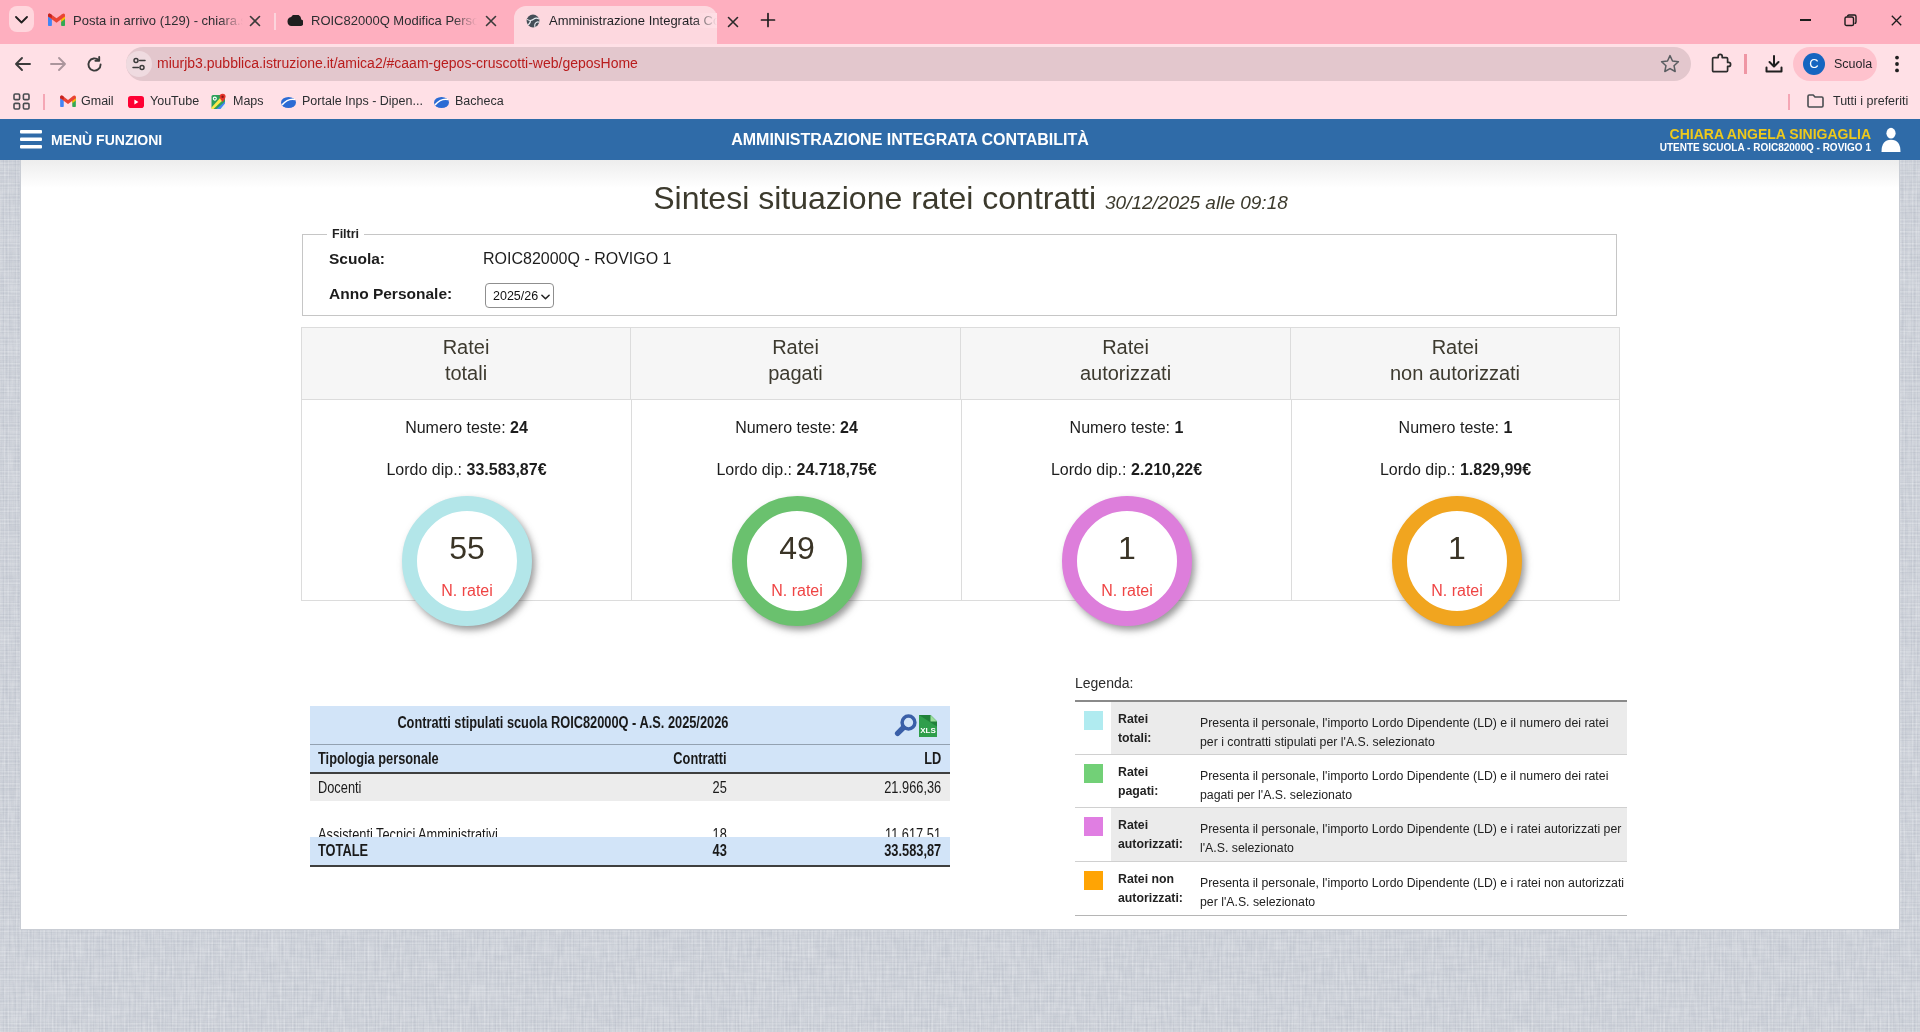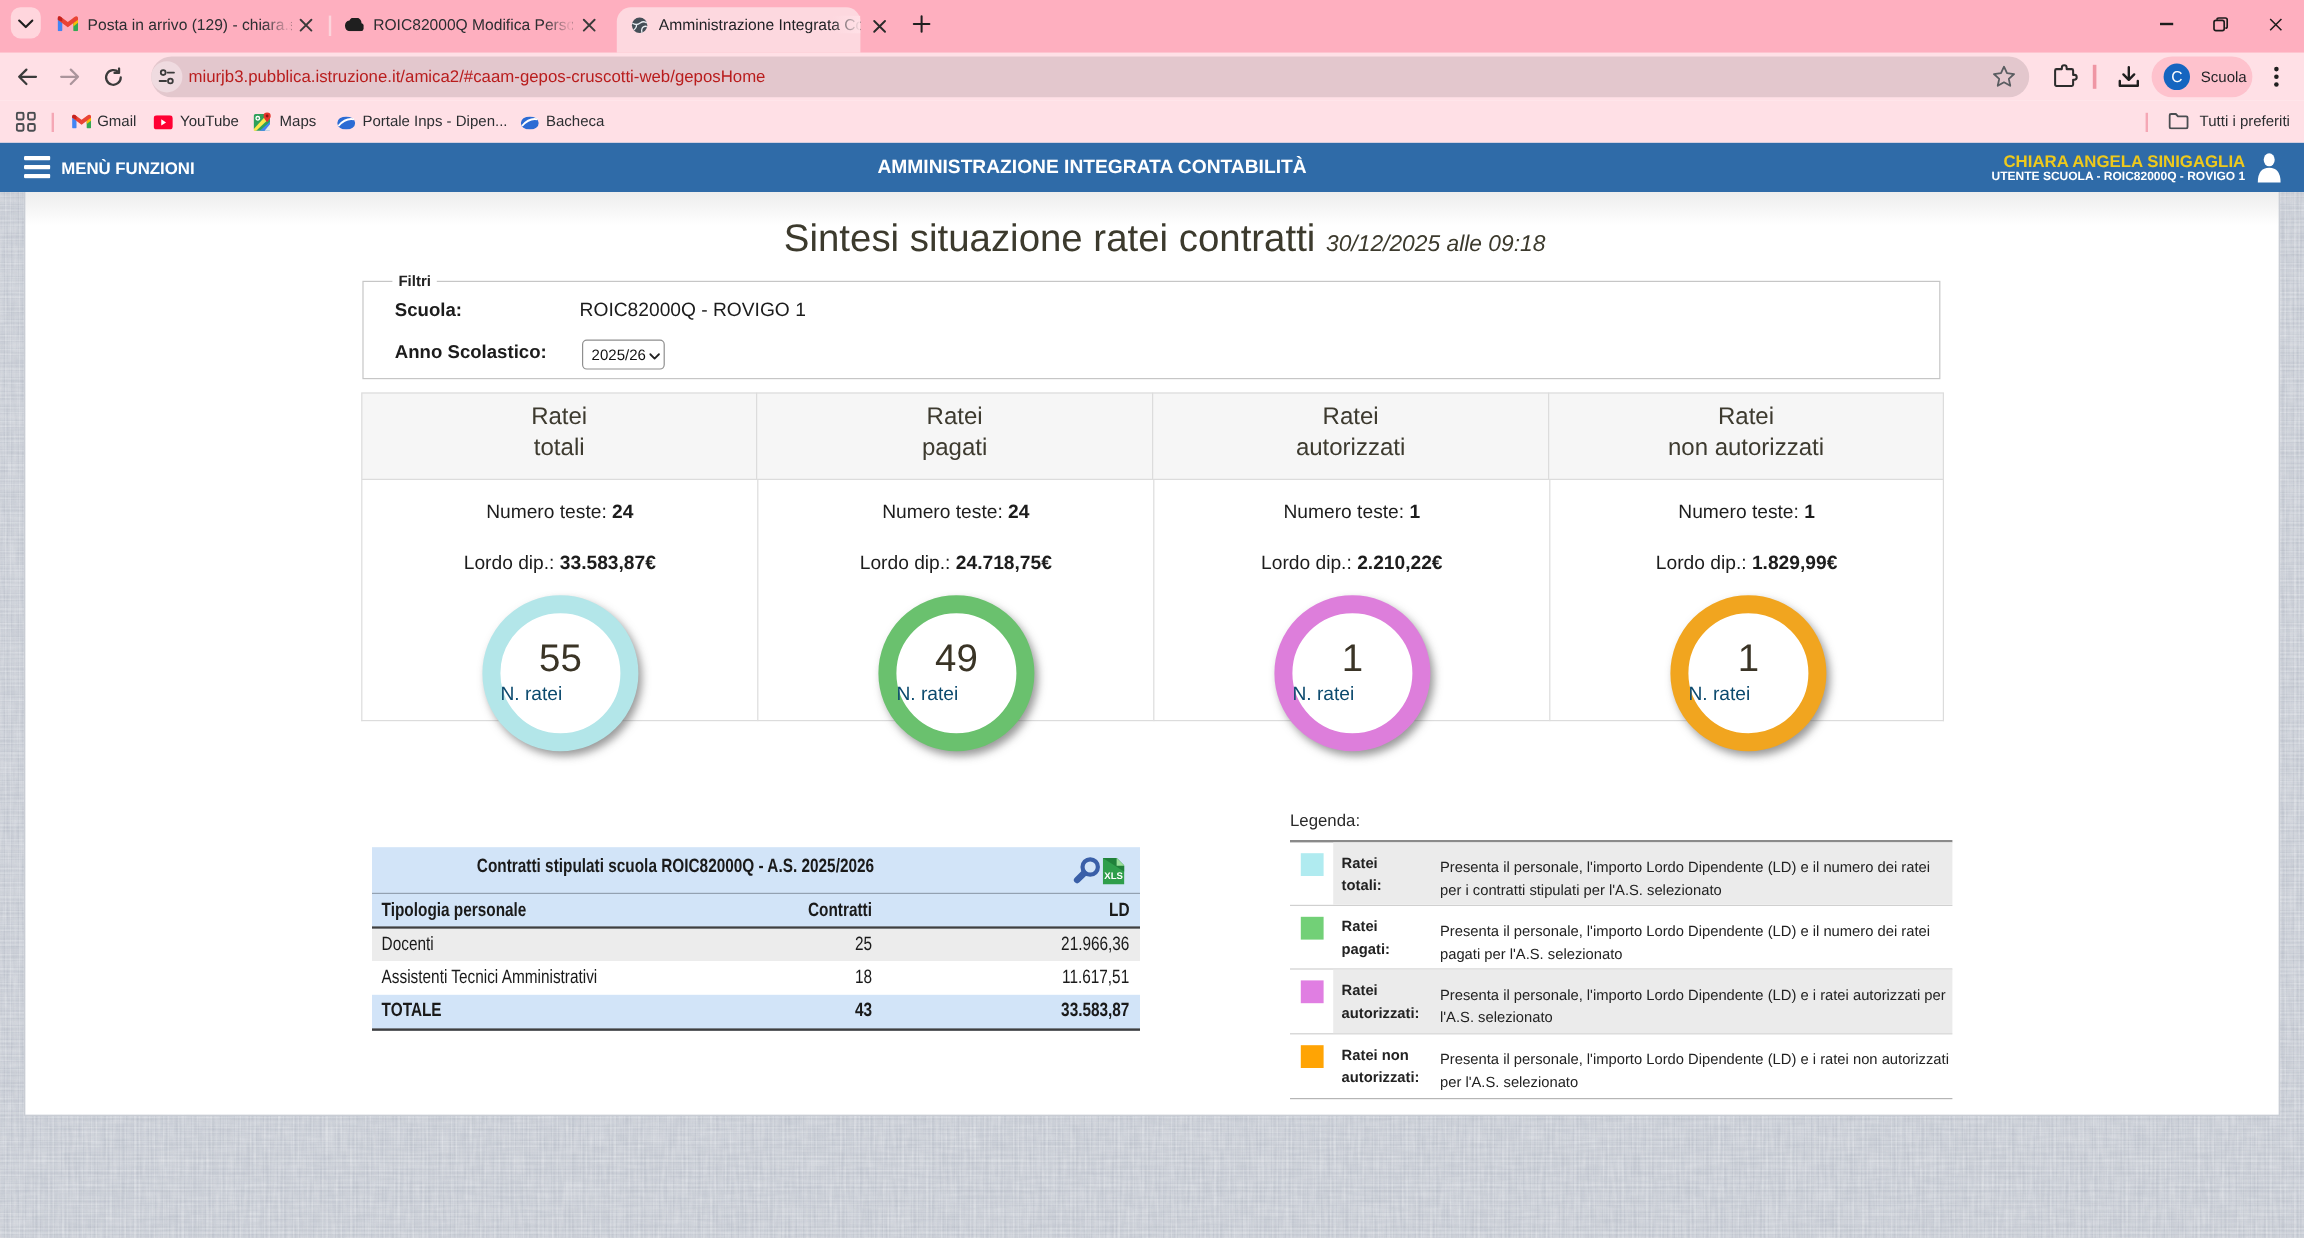--- a/index.html
+++ b/index.html
@@ -24,21 +24,21 @@
 #filters .leg{position:absolute;left:24px;top:-8px;background:#fff;padding:0 5px;font-size:12.5px;font-weight:bold;color:#222;}
 .flbl{position:absolute;font-weight:bold;font-size:15.5px;color:#1c1c1c;}
 .fval{position:absolute;font-size:16px;color:#1c1c1c;}
 #stats{position:absolute;left:301px;top:327px;width:1319px;height:274px;}
 .shead{position:absolute;top:0;height:73px;background:#f6f6f6;border:1px solid #dcdcdc;box-sizing:border-box;text-align:center;font-size:20px;line-height:26px;color:#3d3a2f;padding-top:6px;}
 .sbody{position:absolute;top:73px;height:201px;border-left:1px solid #dcdcdc;border-bottom:1px solid #dcdcdc;box-sizing:border-box;background:#fff;text-align:center;}
 .nt{position:absolute;top:19px;width:100%;font-size:16px;color:#1d1d1d;}
 .ld{position:absolute;top:61px;width:100%;font-size:16px;color:#1d1d1d;}
 .ring{position:absolute;top:96px;left:100px;width:100px;height:100px;border-radius:50%;border:15px solid #000;background:#fff;box-shadow:3px 4px 7px rgba(70,70,70,.55);z-index:3;text-decoration:underline;}
 .ring .num{position:absolute;top:21px;width:100%;text-align:center;font-size:32px;line-height:32px;color:#3a3426;}
-.ring .lab{position:absolute;top:59px;width:100%;text-align:left;font-size:16px;color:#0c4a6e;}
+.ring .lab{position:absolute;top:71px;width:100%;text-align:center;font-size:16px;color:#ef4444;}
 #ctab{position:absolute;left:310px;top:706px;width:640px;font-size:16px;color:#1a1a1a;}
 .crow{position:relative;width:640px;}
 .nar{display:inline-block;transform:scaleX(0.8);transform-origin:0 0;white-space:nowrap;}
 .narr{display:inline-block;transform:scaleX(0.8);transform-origin:100% 0;white-space:nowrap;}
 .narc{display:inline-block;transform:scaleX(0.8);white-space:nowrap;}
 .c1{position:absolute;left:8px;}
 .c2{position:absolute;left:267px;width:150px;text-align:right;}
 .c3{position:absolute;left:431px;width:200px;text-align:right;}
 #legwrap{position:absolute;left:1075px;top:675px;width:552px;font-size:12.3px;color:#222;}
 .lrow{position:relative;width:552px;}
@@ -216,21 +216,21 @@
  </defs>
  <rect width="1920" height="872" filter="url(#lv)" opacity="0.5"></rect>
  <rect width="1920" height="872" filter="url(#lh)" opacity="0.45"></rect>
 </svg>
 <div id="panel"></div>
 <div id="bigtitle">Sintesi situazione ratei contratti <i>30/12/2025 alle 09:18</i></div>
 <div id="filters">
  <div class="leg">Filtri</div>
  <div class="flbl" style="left:26px;top:15px;">Scuola:</div>
  <div class="fval" style="left:180px;top:15px;">ROIC82000Q - ROVIGO 1</div>
- <div class="flbl" style="left:26px;top:50px;">Anno Scolastico:</div>
+ <div class="flbl" style="left:26px;top:50px;">Anno Personale:</div>
  <div style="position:absolute;left:182px;top:48px;width:69px;height:25px;border:1px solid #8f8f8f;border-radius:4px;background:#fff;box-sizing:border-box;">
    <div style="position:absolute;left:7px;top:5px;font-size:12.5px;color:#111;">2025/26</div>
    <svg style="position:absolute;right:3px;top:10px;" width="9" height="6" viewBox="0 0 10 6">
         <path d="M1 1 L5 5 L9 1" fill="none" stroke="#222" stroke-width="1.7" stroke-linecap="round" stroke-linejoin="round"></path>
       </svg>
  </div>
 </div>
 <div id="stats">
  <div class="shead" style="left:0;width:330px;">Ratei<br>totali</div>
  <div class="shead" style="left:329px;width:331px;">Ratei<br>pagati</div>
@@ -286,21 +286,21 @@
  <div class="crow" style="height:27px;background:#d2e4f8;border-bottom:2px solid #3f3f3f;font-weight:bold;">
    <div class="c1" style="top:5px;"><span class="nar">Tipologia personale</span></div>
    <div class="c2" style="top:5px;"><span class="narr">Contratti</span></div>
    <div class="c3" style="top:5px;"><span class="narr">LD</span></div>
  </div>
  <div class="crow" style="height:27px;background:#ececec;">
    <div class="c1" style="top:5px;"><span class="nar">Docenti</span></div>
    <div class="c2" style="top:5px;"><span class="narr">25</span></div>
    <div class="c3" style="top:5px;"><span class="narr">21.966,36</span></div>
  </div>
- <div class="crow" style="height:28px;background:#fff;">
+ <div class="crow" style="height:16px;background:#fff;margin-top:20px;">
    <div class="c1" style="top:5px;"><span class="nar">Assistenti Tecnici Amministrativi</span></div>
    <div class="c2" style="top:5px;"><span class="narr">18</span></div>
    <div class="c3" style="top:5px;"><span class="narr">11.617,51</span></div>
  </div>
  <div class="crow" style="height:28px;background:#d2e4f8;border-bottom:2px solid #3f3f3f;font-weight:bold;">
    <div class="c1" style="top:5px;"><span class="nar">TOTALE</span></div>
    <div class="c2" style="top:5px;"><span class="narr">43</span></div>
    <div class="c3" style="top:5px;"><span class="narr">33.583,87</span></div>
  </div>
 </div>

